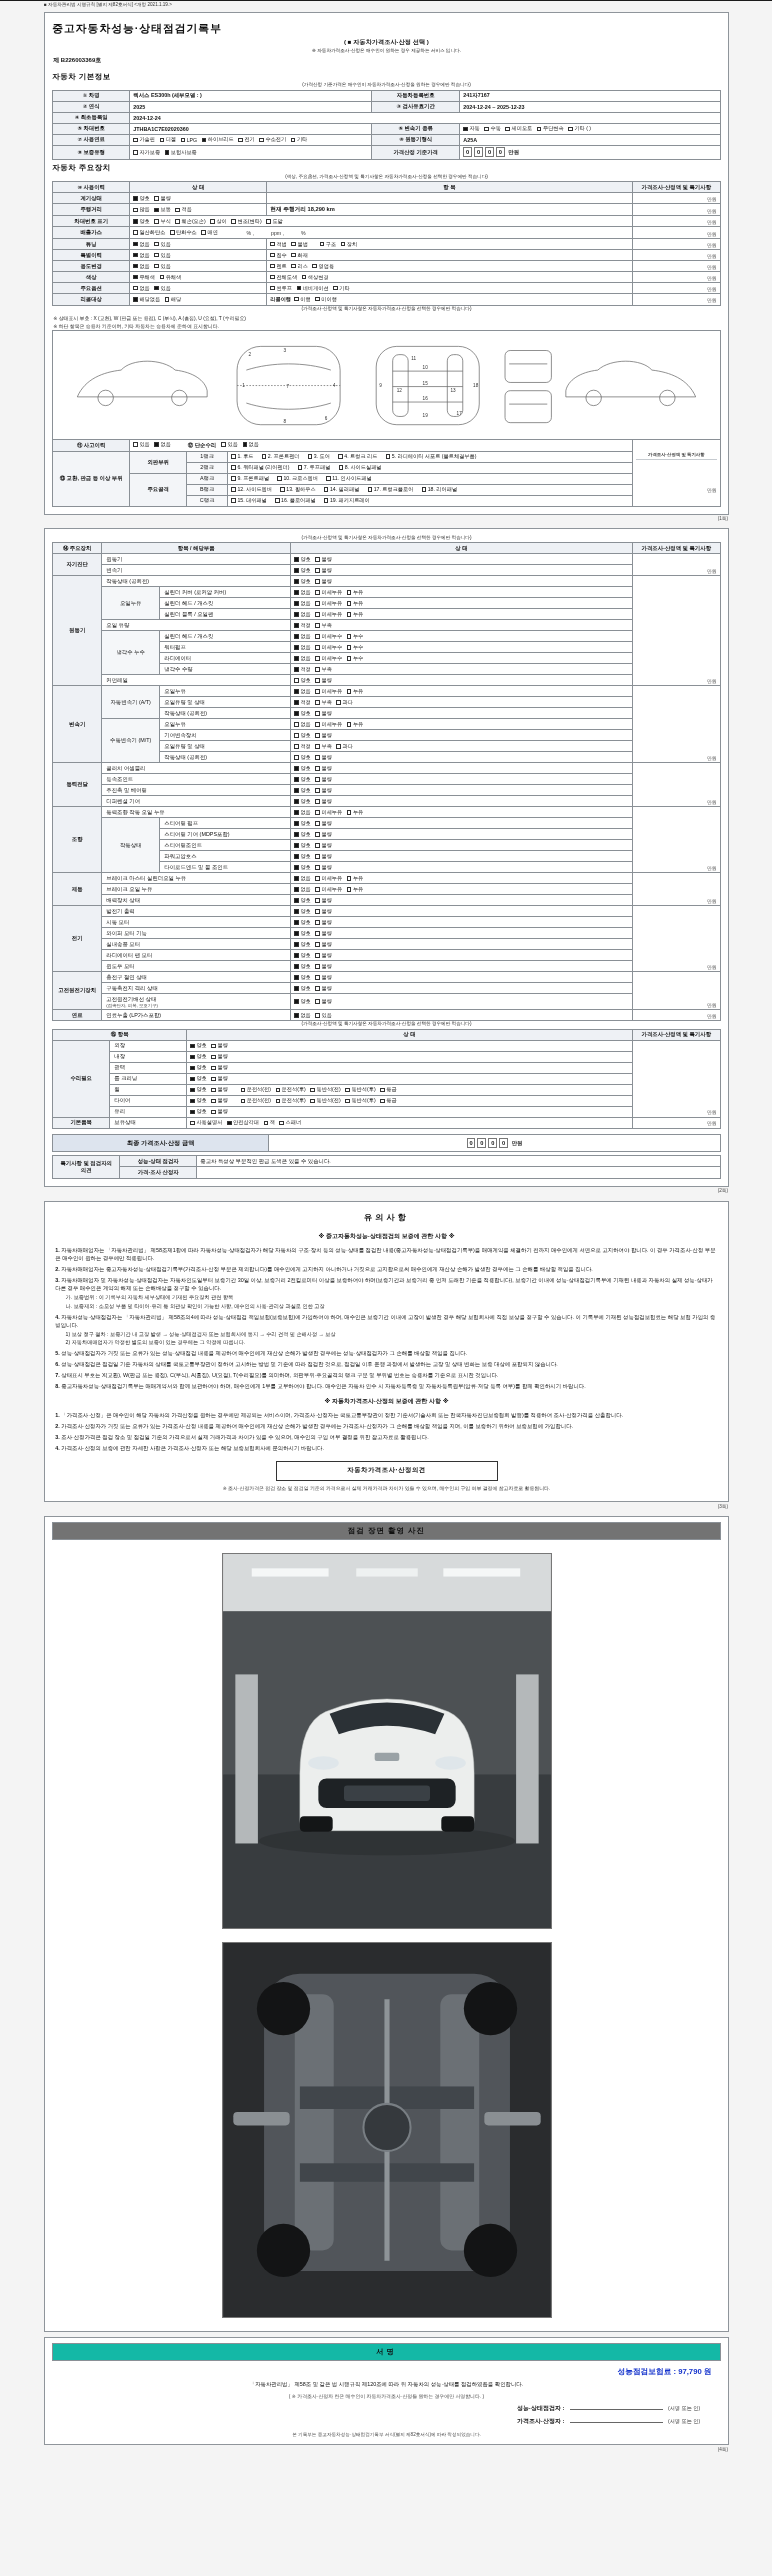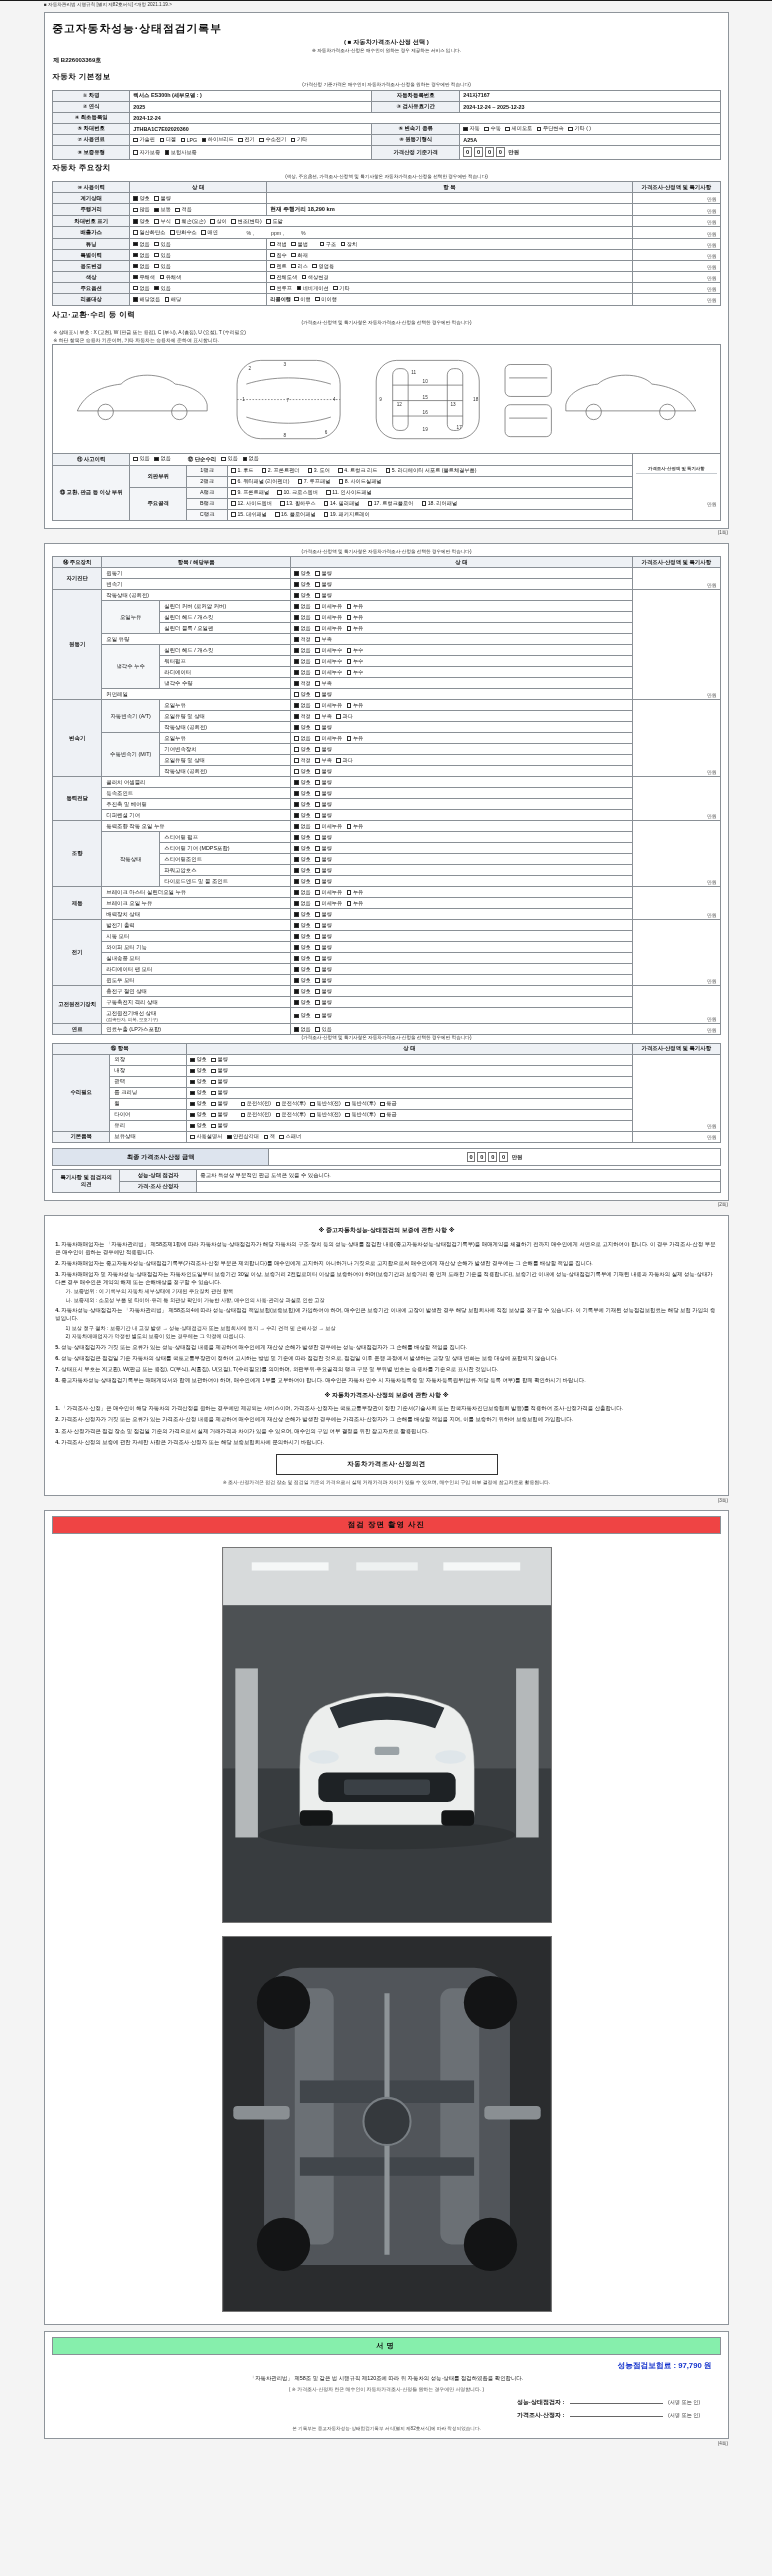--- a/index.html
+++ b/index.html
@@ -47,24 +47,24 @@
 .finalrow th{background:#dde4ee;font-size:6.2px}
 .finalrow td{text-align:center;padding:3.1px}
 .opin td{height:11.3px}
 .notice-title{font-size:8.2px;font-weight:bold;text-align:center;letter-spacing:3.1px;padding:5.2px 0 4.1px}
 .notice-head{font-size:6px;font-weight:bold;text-align:center;padding:5.2px 0 3.1px}
 .nitem{font-size:5.4px;line-height:1.5;padding:1.5px 3.1px;text-align:left}
 .nitem .nn{font-weight:bold;margin-right:1.5px}
 .nsub{font-size:5.2px;line-height:1.45;padding:0.5px 3.1px 0.5px 13.4px;color:#222}
 .obox{width:222px;margin:7.2px auto 3.1px;border:1px solid #333;padding:4.6px;text-align:center;font-size:6.4px;font-weight:bold;letter-spacing:0.5px}
 .obnote{font-size:4.9px;text-align:center;color:#333;padding:1px 0 3.1px}
-.photo-title{font-size:7.5px;font-weight:bold;text-align:center;letter-spacing:1px;border:0.5px solid #8a9096;background:#ef4444;padding:3.1px}
+.photo-title{font-size:7.5px;font-weight:bold;text-align:center;letter-spacing:1px;border:0.5px solid #8a9096;background:#737373;padding:3.1px}
 .photos{display:flex;flex-direction:column;align-items:center;gap:13.4px;padding:12.4px 0 5.2px}
 .photo{border:0.5px solid #777;display:block}
-.signbar{font-size:7.2px;font-weight:bold;text-align:center;letter-spacing:3.1px;border:0.5px solid #8a9096;background:#86efac;padding:3.1px}
+.signbar{font-size:7.2px;font-weight:bold;text-align:center;letter-spacing:3.1px;border:0.5px solid #8a9096;background:#14b8a6;padding:3.1px}
 .fee{text-align:right;padding:6.2px 9.3px 2.1px;font-size:7.7px;font-weight:bold;color:#1433cc}
 .signline{font-size:5.4px;text-align:center;padding:2.1px 0}
 .signrow{display:flex;justify-content:flex-end;gap:5.2px;align-items:baseline;padding:3.1px 20.6px 1px;font-size:6px;font-weight:bold}
 .signrow .blank{display:inline-block;width:93px;border-bottom:0.5px solid #666}
 .signrow .sor{font-weight:normal;font-size:5.2px;color:#333}
 .foot{font-size:4.6px;color:#444;text-align:center;padding-top:5.2px}
 </style>
 </head>
 <body>
 
@@ -364,21 +364,20 @@
                 <span>이행</span>
               </span><span class="cb">
                 <i class="bx"></i>
                 <span>미이행</span>
               </span></span></td>
           <td class="price">만원</td>
         </tr>
       </tbody>
   </table>
 
-  <div class="sth">사고·교환·수리 등 이력</div>
   <div class="stsub">(가격조사·산정액 및 특기사항은 자동차가격조사·산정을 선택한 경우에만 적습니다)</div>
   <div class="legend">※ 상태표시 부호 :  X (교환),  W (판금 또는 용접),  C (부식),  A (흠집),  U (요철),  T (수리필요)</div>
   <div class="legend">※ 하단 항목은 승용차 기준이며, 기타 자동차는 승용차에 준하여 표시합니다.</div>
 
   <div class="diagwrap">
     <svg width="639" height="98" viewBox="0 0 1240 190">
       <g stroke="#666" fill="none" stroke-width="1.4">
         <path d="M20,120 C35,85 70,72 105,68 C125,45 185,45 210,68 C245,72 268,88 272,108 L272,120 L20,120 Z"></path>
         <circle cx="75" cy="122" r="15"></circle>
           <circle cx="218" cy="122" r="15"></circle>
@@ -1210,20 +1209,21 @@
     <tr>
       <th>가격·조사 산정자</th>
       <td></td>
     </tr>
   </tbody>
     </table>
 </div>
 <div class="pagemark">(2쪽)</div>
 
 <div class="panel">
+  <div class="notice-title">유의사항</div>
   <div>
       <div class="notice-head">※ 중고자동차성능·상태점검의 보증에 관한 사항 ※</div>
       <div class="nitem"><span class="nn">1.</span><span>자동차매매업자는 「자동차관리법」 제58조제1항에 따라 자동차성능·상태점검자가 해당 자동차의 구조·장치 등의 성능·상태를 점검한 내용(중고자동차성능·상태점검기록부)을 매매계약을 체결하기 전까지 매수인에게 서면으로 고지하여야 합니다. 이 경우 가격조사·산정 부분은 매수인이 원하는 경우에만 적용됩니다.</span></div>
       <div class="nitem"><span class="nn">2.</span><span>자동차매매업자는 중고자동차성능·상태점검기록부(가격조사·산정 부분은 제외합니다)를 매수인에게 고지하지 아니하거나 거짓으로 고지함으로써 매수인에게 재산상 손해가 발생한 경우에는 그 손해를 배상할 책임을 집니다.</span></div>
       <div class="nitem"><span class="nn">3.</span><span>자동차매매업자 및 자동차성능·상태점검자는 자동차인도일부터 보증기간 30일 이상, 보증거리 2천킬로미터 이상을 보증하여야 하며(보증기간과 보증거리 중 먼저 도래한 기준을 적용합니다), 보증기간 이내에 성능·상태점검기록부에 기재된 내용과 자동차의 실제 성능·상태가 다른 경우 매수인은 계약의 해제 또는 손해배상을 청구할 수 있습니다.</span></div>
       <div class="nsub">가. 보증범위 : 이 기록부의 자동차 세부상태에 기재된 주요장치 관련 항목</div>
       <div class="nsub">나. 보증제외 : 소모성 부품 및 타이어·유리 등 외관상 확인이 가능한 사항, 매수인의 사용·관리상 과실로 인한 고장</div>
       <div class="nitem"><span class="nn">4.</span><span>자동차성능·상태점검자는 「자동차관리법」 제58조의4에 따라 성능·상태점검 책임보험(보증보험)에 가입하여야 하며, 매수인은 보증기간 이내에 고장이 발생한 경우 해당 보험회사에 직접 보상을 청구할 수 있습니다. 이 기록부에 기재된 성능점검보험료는 해당 보험 가입의 증빙입니다.</span></div>
       <div class="nsub">1) 보상 청구 절차 : 보증기간 내 고장 발생 → 성능·상태점검자 또는 보험회사에 통지 → 수리 견적 및 손해사정 → 보상</div>
       <div class="nsub">2) 자동차매매업자가 약정한 별도의 보증이 있는 경우에는 그 약정에 따릅니다.</div>

